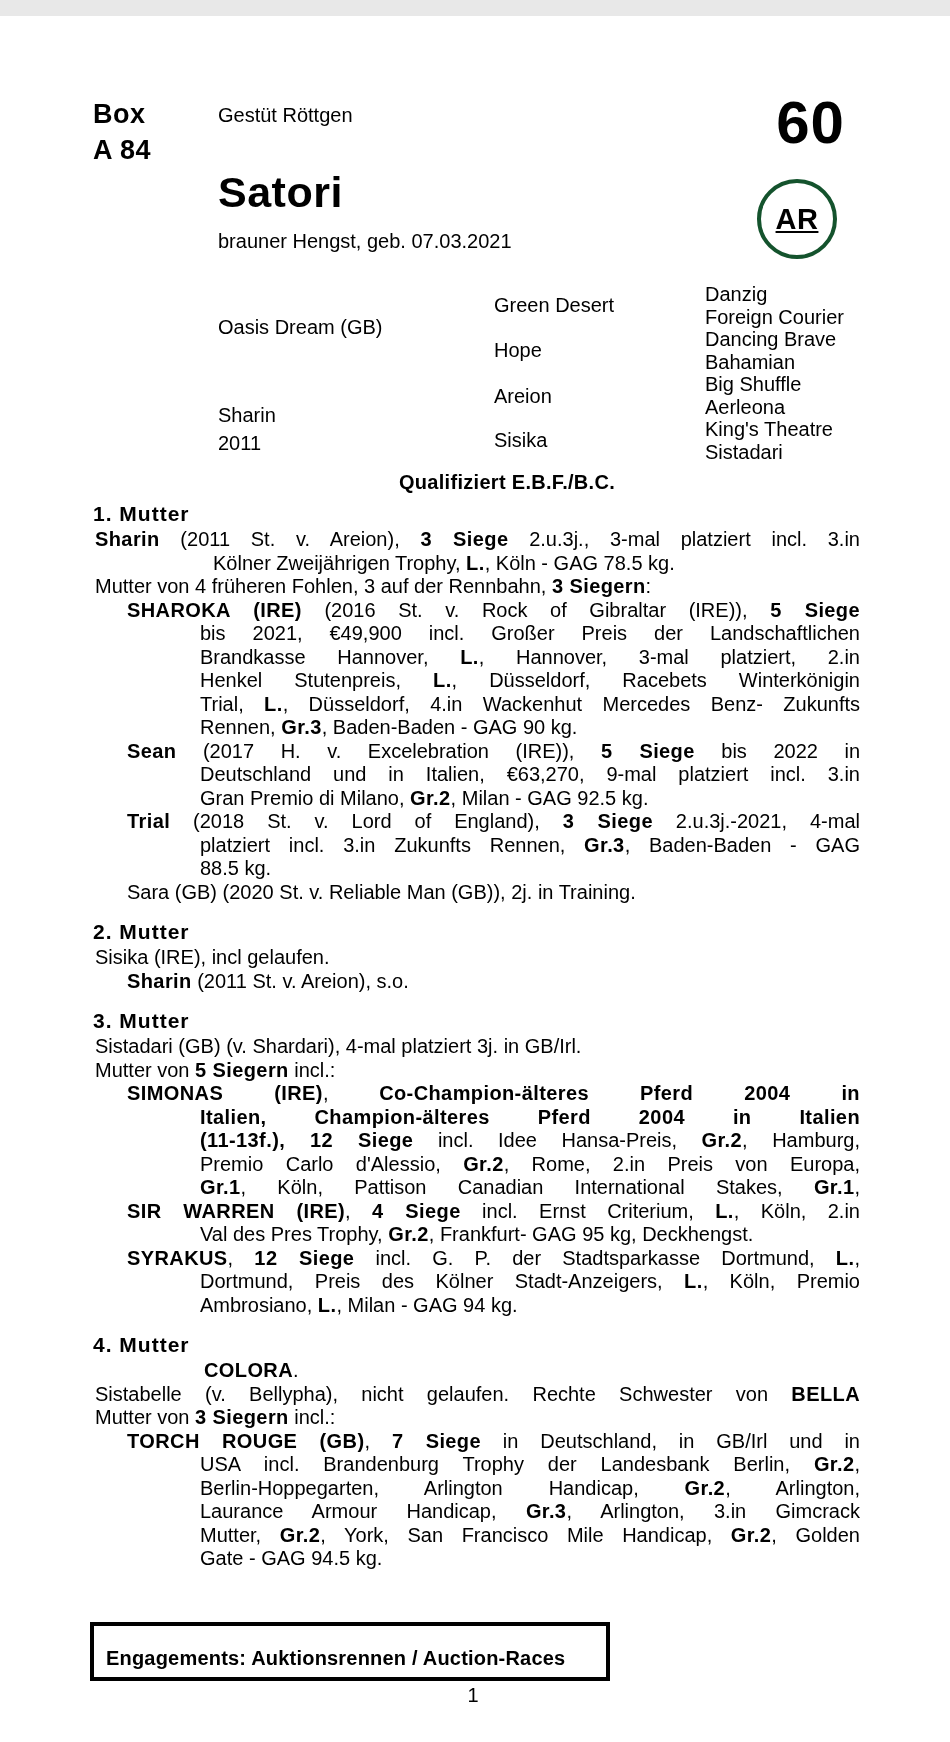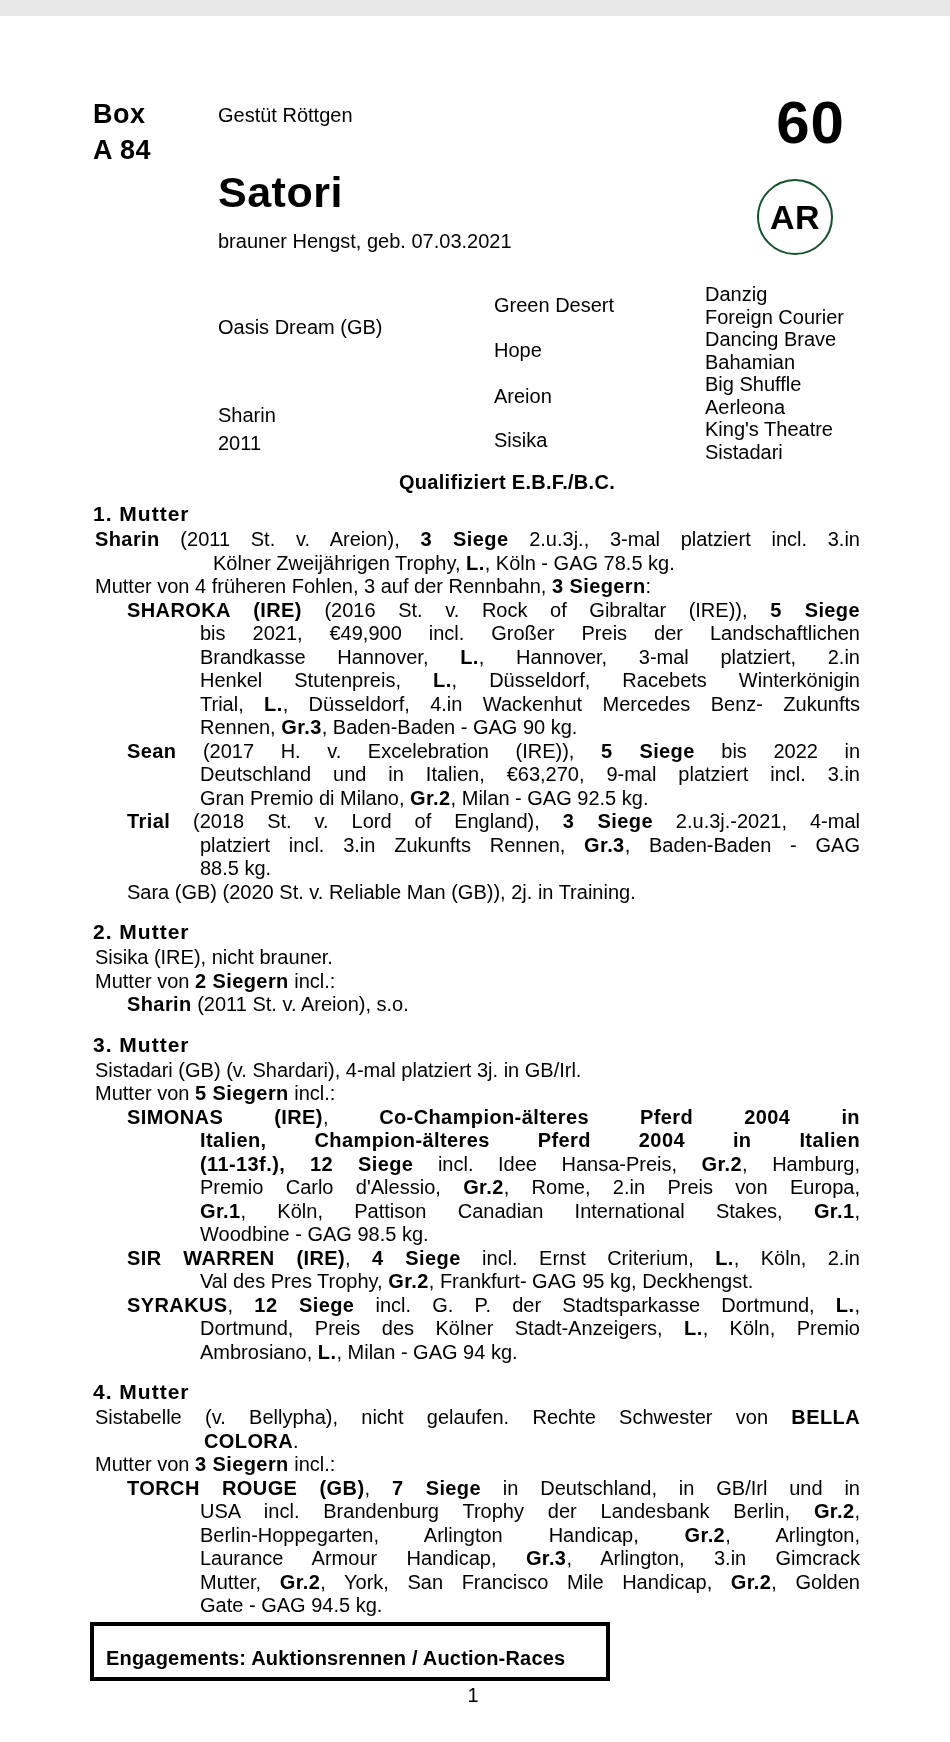--- a/index.html
+++ b/index.html
@@ -8,22 +8,22 @@
     font-family:"Liberation Sans","DejaVu Sans",sans-serif;color:#000;
     margin:16px auto;overflow:hidden;
   }
   .abs{position:absolute;}
   
   #box-number{left:93px;top:80px;font-size:27px;font-weight:bold;line-height:36px;letter-spacing:.5px;}
   #consignor{left:218px;top:88px;font-size:20px;}
   #lot-number{right:105px;top:72px;font-size:60px;font-weight:bold;letter-spacing:1px;}
   #horse-name{left:218px;top:152px;font-size:43px;font-weight:bold;letter-spacing:.5px;}
   #horse-details{left:218px;top:214px;font-size:20px;}
-  #brand-circle{left:757px;top:163px;width:72px;height:72px;border:2px solid #14532d;border-radius:50%;
-    display:flex;align-items:center;justify-content:center;font-size:34px;font-weight:bold;letter-spacing:.5px;}
+  #brand-circle{left:757px;top:163px;width:72px;height:72px;border:4px solid #14532d;border-radius:50%;
+    display:flex;align-items:center;justify-content:center;font-size:29px;font-weight:bold;letter-spacing:.5px;text-decoration:underline;}
   
   .ped{font-size:20px;white-space:nowrap;}
   #sire-name{left:218px;top:300px;}
   #dam-name{left:218px;top:388px;}
   #dam-year{left:218px;top:416px;text-align:center;}
   #gp0{left:494px;top:278px;} #gp1{left:494px;top:323px;}
   #gp2{left:494px;top:369px;} #gp3{left:494px;top:413px;}
   #gg0{left:705px;top:267px;} #gg1{left:705px;top:290px;}
   #gg2{left:705px;top:312px;} #gg3{left:705px;top:335px;}
   #gg4{left:705px;top:357px;} #gg5{left:705px;top:380px;}
@@ -99,44 +99,42 @@
         <div class="line li-entry just"><span class="b">Sean</span><span> (2017 H. v. Excelebration (IRE)), </span><span class="b">5 Siege</span><span> bis 2022 in</span></div>
         <div class="line li-cont just"><span>Deutschland und in Italien, €63,270, 9-mal platziert incl. 3.in</span></div>
         <div class="line li-cont"><span>Gran Premio di Milano, </span><span class="b">Gr.2</span><span>, Milan - GAG 92.5 kg.</span></div>
         <div class="line li-entry just"><span class="b">Trial</span><span> (2018 St. v. Lord of England), </span><span class="b">3 Siege</span><span> 2.u.3j.-2021, 4-mal</span></div>
         <div class="line li-cont just"><span>platziert incl. 3.in Zukunfts Rennen, </span><span class="b">Gr.3</span><span>, Baden-Baden - GAG</span></div>
         <div class="line li-cont"><span>88.5 kg.</span></div>
         <div class="line li-entry"><span>Sara (GB) (2020 St. v. Reliable Man (GB)), 2j. in Training.</span></div>
       </div>
       <div class="section">
         <div class="sec-heading">2. Mutter</div>
-        <div class="line li-plain"><span>Sisika (IRE), nicht brauner.</span></div>
-        <div class="line li-plain"><span>Mutter von </span><span class="b">2 Siegern</span><span> incl.:</span></div>
+        <div class="line li-plain"><span>Sisika (IRE), incl gelaufen.</span></div>
         <div class="line li-entry"><span class="b">Sharin</span><span> (2011 St. v. Areion), s.o.</span></div>
       </div>
       <div class="section">
         <div class="sec-heading">3. Mutter</div>
         <div class="line li-plain"><span>Sistadari (GB) (v. Shardari), 4-mal platziert 3j. in GB/Irl.</span></div>
         <div class="line li-plain"><span>Mutter von </span><span class="b">5 Siegern</span><span> incl.:</span></div>
         <div class="line li-entry just"><span class="b">SIMONAS (IRE)</span><span>, </span><span class="b">Co-Champion-älteres Pferd 2004 in</span></div>
         <div class="line li-cont just"><span class="b">Italien, Champion-älteres Pferd 2004 in Italien</span></div>
         <div class="line li-cont just"><span class="b">(11-13f.), 12 Siege</span><span> incl. Idee Hansa-Preis, </span><span class="b">Gr.2</span><span>, Hamburg,</span></div>
         <div class="line li-cont just"><span>Premio Carlo d'Alessio, </span><span class="b">Gr.2</span><span>, Rome, 2.in Preis von Europa,</span></div>
         <div class="line li-cont just"><span class="b">Gr.1</span><span>, Köln, Pattison Canadian International Stakes, </span><span class="b">Gr.1</span><span>,</span></div>
-        <div class="line li-cont"><span>Woodbine - GAG 98.5 kg.</span></div>
         <div class="line li-entry just"><span class="b">SIR WARREN (IRE)</span><span>, </span><span class="b">4 Siege</span><span> incl. Ernst Criterium, </span><span class="b">L.</span><span>, Köln, 2.in</span></div>
         <div class="line li-cont"><span>Val des Pres Trophy, </span><span class="b">Gr.2</span><span>, Frankfurt- GAG 95 kg, Deckhengst.</span></div>
         <div class="line li-entry just"><span class="b">SYRAKUS</span><span>, </span><span class="b">12 Siege</span><span> incl. G. P. der Stadtsparkasse Dortmund, </span><span class="b">L.</span><span>,</span></div>
         <div class="line li-cont just"><span>Dortmund, Preis des Kölner Stadt-Anzeigers, </span><span class="b">L.</span><span>, Köln, Premio</span></div>
         <div class="line li-cont"><span>Ambrosiano, </span><span class="b">L.</span><span>, Milan - GAG 94 kg.</span></div>
       </div>
       <div class="section">
         <div class="sec-heading">4. Mutter</div>
+        <div class="line li-cont-sist"><span class="b">COLORA</span><span>.</span></div>
         <div class="line li-plain just"><span>Sistabelle (v. Bellypha), nicht gelaufen. Rechte Schwester von </span><span class="b">BELLA</span></div>
-        <div class="line li-cont-sist"><span class="b">COLORA</span><span>.</span></div>
         <div class="line li-plain"><span>Mutter von </span><span class="b">3 Siegern</span><span> incl.:</span></div>
         <div class="line li-entry just"><span class="b">TORCH ROUGE (GB)</span><span>, </span><span class="b">7 Siege</span><span> in Deutschland, in GB/Irl und in</span></div>
         <div class="line li-cont just"><span>USA incl. Brandenburg Trophy der Landesbank Berlin, </span><span class="b">Gr.2</span><span>,</span></div>
         <div class="line li-cont just"><span>Berlin-Hoppegarten, Arlington Handicap, </span><span class="b">Gr.2</span><span>, Arlington,</span></div>
         <div class="line li-cont just"><span>Laurance Armour Handicap, </span><span class="b">Gr.3</span><span>, Arlington, 3.in Gimcrack</span></div>
         <div class="line li-cont just"><span>Mutter, </span><span class="b">Gr.2</span><span>, York, San Francisco Mile Handicap, </span><span class="b">Gr.2</span><span>, Golden</span></div>
         <div class="line li-cont"><span>Gate - GAG 94.5 kg.</span></div>
       </div>
     </div>
 

